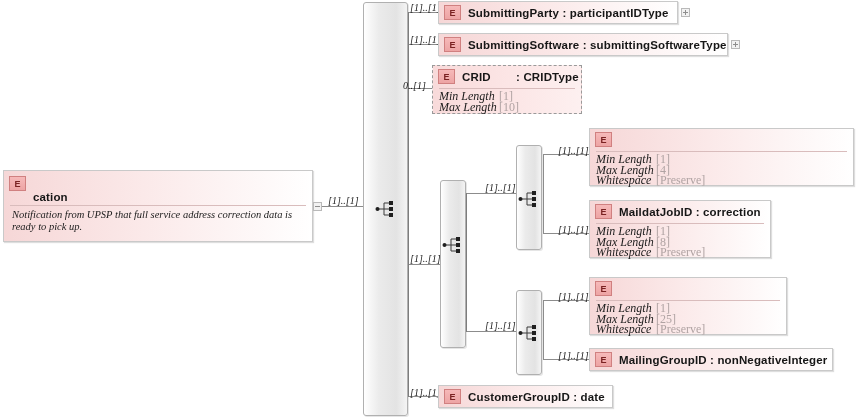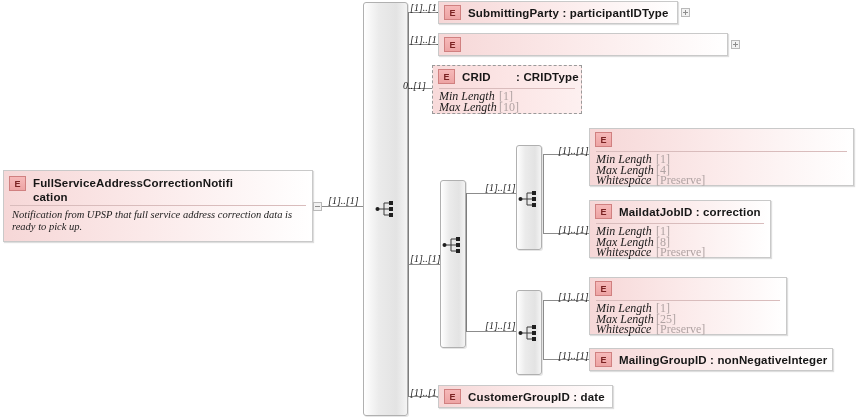--- a/index.html
+++ b/index.html
@@ -128,21 +128,21 @@
   <div class="ln h" style="left:543px;top:154px;width:46px;"></div>
   <div class="ln h" style="left:543px;top:233px;width:46px;"></div>
 
   <div class="ln v" style="left:543px;top:300px;height:59px;"></div>
   <div class="ln h" style="left:543px;top:300px;width:46px;"></div>
   <div class="ln h" style="left:543px;top:359px;width:46px;"></div>
 
   <div class="ebox" id="root-element" style="left:3px;top:170px;width:310px;height:72px;">
     <div class="hdr">
       <span class="eicon">E</span>
-      <span class="ename"><span>FullServiceAddressCorrectionNotifi</span><br><span>cation</span></span>
+      <span class="ename"><br><span>cation</span></span>
     </div>
     <div class="rule"></div>
     <div class="desc">Notification from UPSP that full service address correction data is ready to pick up.</div>
   </div>
   <div class="tgl" id="root-toggle" style="left:313px;top:202px;"></div>
   <div class="card" style="left:328px;top:195px;">[1]..[1]</div>
 
   <div class="seqbox" id="root-sequence" style="left:363px;top:2px;width:45px;height:414px;">
     <svg class="seqicon" style="left:11px;top:197px;" viewBox="0 0 22 18">
       <line x1="2" y1="9" x2="9" y2="9" stroke="#3a3a3a" stroke-width="1"></line>
@@ -163,20 +163,21 @@
       <span class="eicon">E</span>
       <span class="ename"><span>SubmittingParty</span><span class="tsep"> : </span><span class="tname">participantIDType</span></span>
     </div>
   </div>
   <div class="tgl plus" style="left:681px;top:8px;"></div>
 
   <div class="card" style="left:410px;top:34px;">[1]..[1]</div>
   <div class="ebox" id="box-submitting-software" style="left:438px;top:33px;width:290px;height:23px;">
     <div class="hdr" style="height:21px;">
       <span class="eicon">E</span>
+      <span class="ename"><span>SubmittingSoftware</span><span class="tsep"> : </span><span class="tname">submittingSoftwareType</span></span>
     </div>
   </div>
   <div class="tgl plus" style="left:731px;top:40px;"></div>
 
   <div class="card" style="left:403px;top:80px;">0..[1]</div>
   <div class="ebox dashed" id="box-crid" style="left:432px;top:65px;width:150px;height:49px;">
     <div class="hdr" style="height:21px;">
       <span class="eicon">E</span>
       <span class="ename"><span>CRID</span><span class="tsep" style="padding-left:22px;"> : </span><span class="tname">CRIDType</span></span>
     </div>

